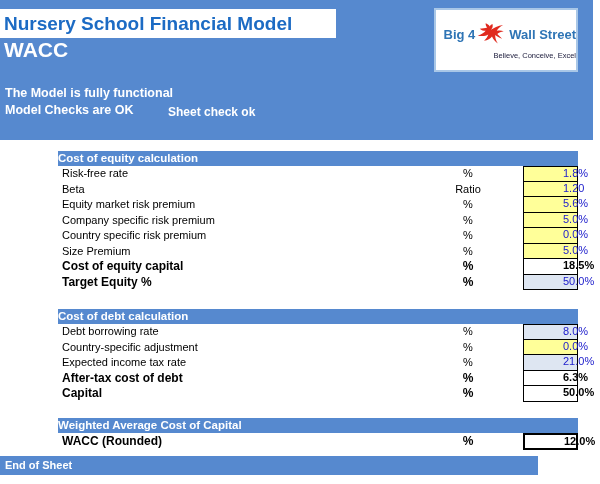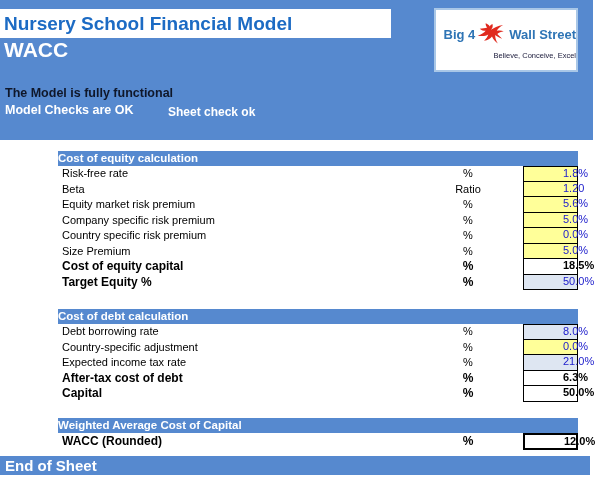--- a/index.html
+++ b/index.html
@@ -3,24 +3,24 @@
 <meta charset="utf-8">
 <style>
   html,body{margin:0;padding:0;background:#fff;}
   #screen{
     position:relative;width:600px;height:484px;overflow:hidden;
     font-family:"Liberation Sans","DejaVu Sans",sans-serif;
     background:#fff;
   }
   
   .top-band{position:absolute;left:0;top:0;width:593px;height:140px;background:var(--accent);}
-  .title-strip{position:absolute;left:0;top:9px;width:391px;height:29px;background:#fff;display:flex;align-items:center;}
+  .title-strip{position:absolute;left:0;top:9px;width:336px;height:29px;background:#fff;display:flex;align-items:center;}
   .title-strip .t{color:var(--title-blue);font-size:19px;font-weight:bold;padding-left:4px;white-space:nowrap;letter-spacing:0px;}
   .wacc-title{position:absolute;left:4px;top:38px;color:#fff;font-size:21px;font-weight:bold;}
-  .status1{position:absolute;left:5px;top:86px;color:#0f172a;font-size:12.5px;font-weight:bold;}
+  .status1{position:absolute;left:5px;top:86px;color:#ffffff;font-size:12.5px;font-weight:bold;}
   .status2{position:absolute;left:5px;top:103px;color:#fff;font-size:12.5px;font-weight:bold;}
   .sheet-check{position:absolute;left:168px;top:105px;color:#ffffff;font-size:12px;font-weight:bold;}
   
   .logo-box{position:absolute;left:434px;top:8px;width:144px;height:64px;background:#fff;border:2px solid #a9c7e7;box-sizing:border-box;display:flex;flex-direction:column;align-items:flex-end;justify-content:center;}
   .logo-row{display:flex;align-items:center;gap:2px;}
   .logo-txt{color:var(--logo-blue);font-size:13px;font-weight:bold;white-space:nowrap;}
   .logo-eagle{width:34px;height:28px;margin:0 -2px;}
   .logo-tag{color:#1a1a3a;font-size:7.5px;margin-top:2px;white-space:nowrap;}
   
   .tables{position:absolute;left:58px;top:151px;width:520px;}
@@ -34,21 +34,21 @@
   .trow .val{width:55px;box-sizing:border-box;border:1px solid #000;font-size:11px;text-align:center;line-height:13.5px;background:#fff;padding-left:39px;}
   .trow.bold .lbl,.trow.bold .unit{font-weight:bold;font-size:12px;}
   .trow + .trow .val{border-top:none;}
   .val.cell-yellow{background:var(--input-yellow);color:var(--value-blue);}
   .val.cell-blue{background:var(--linked-blue);color:var(--value-blue);}
   .val.cell-white{background:#fff;color:#000;font-weight:bold;}
   .val.cell-result{background:#fff;color:#000;font-weight:bold;border:2px solid #000;line-height:13px;height:17px;text-align:center;}
   .trow.result-row{height:17px;}
   .trow.result-row .lbl,.trow.result-row .unit{line-height:17px;}
   
-  .end-bar{position:absolute;left:0;top:456px;width:590px;height:19px;background:var(--accent);color:#fff;font-size:15px;font-weight:bold;line-height:19px;padding-left:5px;box-sizing:border-box;}
+  .end-bar{position:absolute;left:0;top:456px;width:538px;height:19px;background:var(--accent);color:#fff;font-size:11px;font-weight:bold;line-height:19px;padding-left:5px;box-sizing:border-box;}
 </style>
 </head>
 <body>
 
 <div id="screen" style="--accent: #5689CF; --title-blue: #1C6BC4; --logo-blue: #2E74B5; --input-yellow: #FFFF99; --linked-blue: #DEE6F2; --value-blue: #2020CC;">
 
   <div class="top-band">
     <div class="title-strip">
       <span class="t">Nursery School Financial Model</span>
     </div>

